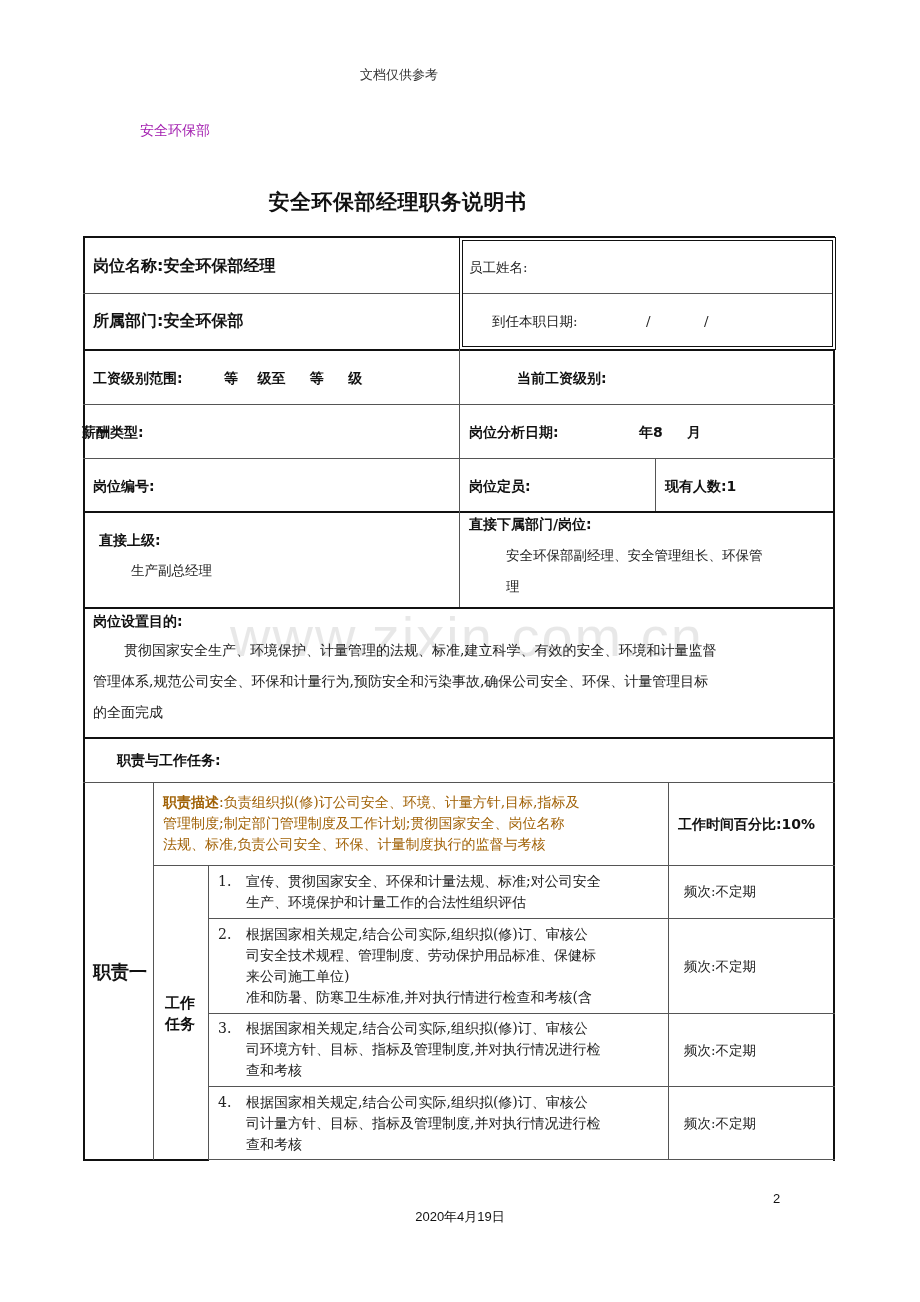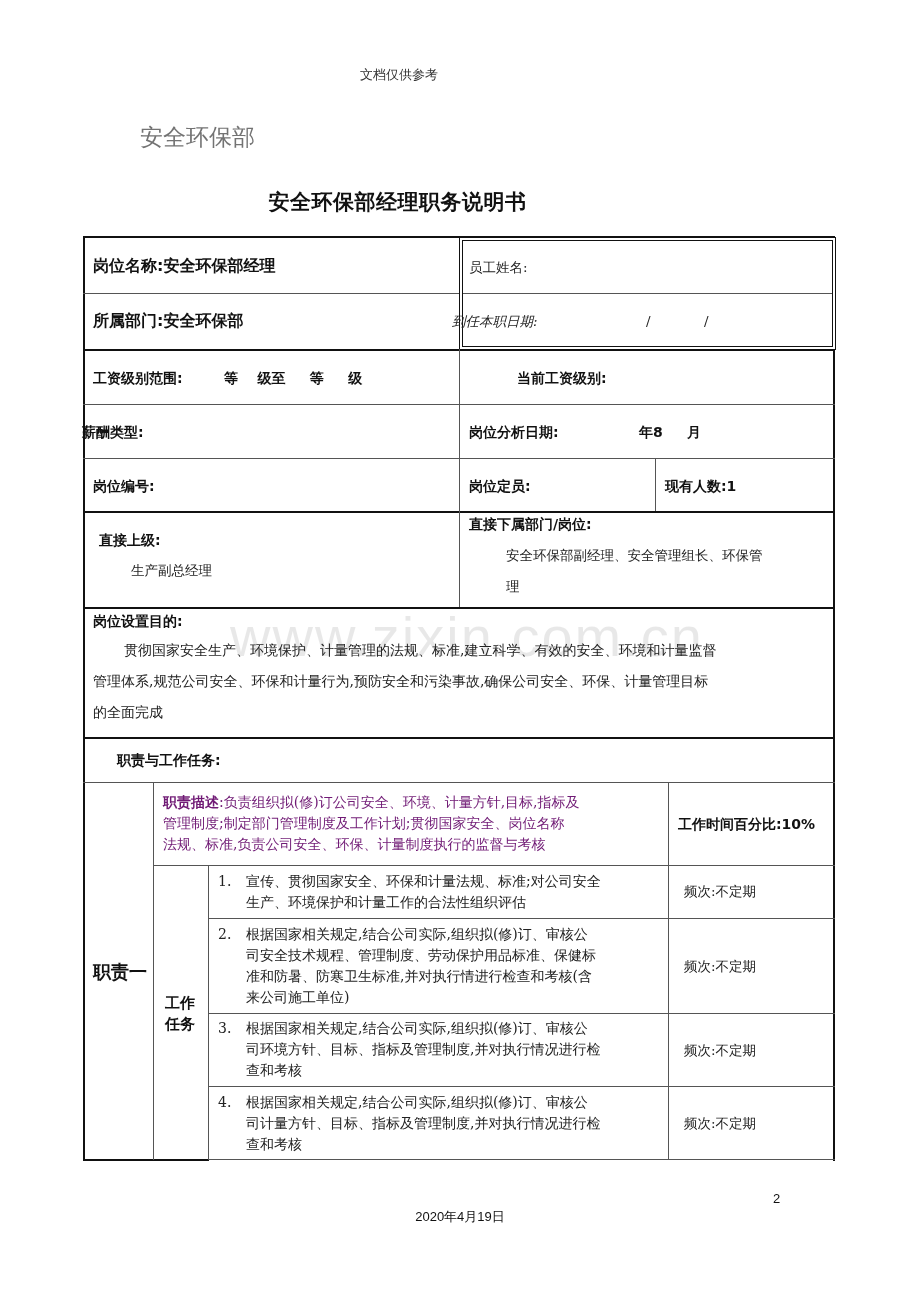--- a/index.html
+++ b/index.html
@@ -1,38 +1,38 @@
 <!DOCTYPE html>
 <html><head>
 <meta charset="utf-8">
 <style>
   html, body { margin: 0; padding: 0; background: #ffffff; }
   body { width: 920px; height: 1302px; position: relative; overflow: hidden;
          font-family: "DejaVu Serif", "Liberation Serif", serif; color: #111; }
   .abs { position: absolute; }
   .hdr-note { left: 0; width: 798px; top: 66px; text-align: center; font-size: 13px; color: #333;
               font-family: "DejaVu Sans", sans-serif; }
-  .dept-heading { left: 140px; top: 122px; font-size: 23px; color: #737373; font-family: "DejaVu Sans", sans-serif; }
+  .dept-heading { left: 140px; top: 122px; font-size: 14px; color: #a21caf; font-family: "DejaVu Sans", sans-serif; }
   .doc-title { left: 0; width: 795px; top: 188px; text-align: center; font-size: 21px; font-weight: bold;
                font-family: "DejaVu Sans", sans-serif; letter-spacing: 0.5px; }
   .watermark { left: 230px; top: 604px; font-size: 56px; color: rgba(0,0,0,0.09);
                font-family: "Liberation Sans", sans-serif; letter-spacing: 2px; pointer-events: none; }
 
   
   .hl { position: absolute; height: 0; border-top: 2px solid #111; }
   .hl.thin { border-top: 1px solid #555; }
   .vl { position: absolute; width: 0; border-left: 2px solid #111; }
   .vl.thin { border-left: 1px solid #555; }
 
   .cell { position: absolute; font-size: 14px; line-height: 20px; }
   .b { font-weight: bold; font-family: "DejaVu Sans", sans-serif; }
   .big { font-size: 16px; font-weight: bold; font-family: "DejaVu Sans", sans-serif; }
   .light { font-size: 13.5px; color: #222; }
   .para { font-size: 14px; line-height: 31px; color: #222; }
-  .duty { font-size: 14px; line-height: 21px; color: #701a75; }
+  .duty { font-size: 14px; line-height: 21px; color: #a16207; }
   .task-row { position: absolute; font-size: 14px; line-height: 21px; color: #222; }
   .task-row .n { position: absolute; left: 0; top: 0; width: 26px; }
   .task-row .t { position: absolute; left: 28px; top: 0; right: 0; }
   .page-num { left: 773px; top: 1191px; font-size: 13px; font-family: "Liberation Sans", sans-serif; }
   .footer-date { left: 0; width: 920px; top: 1208px; text-align: center; font-size: 13px;
                  font-family: "Liberation Sans", sans-serif; }
   .double-box { position: absolute; left: 459px; top: 237px; width: 375px; height: 111px;
                 border: 1px solid #111; box-shadow: inset 0 0 0 2px #fff, inset 0 0 0 3px #111; }
 </style>
 </head>
@@ -81,21 +81,21 @@
   <div class="vl thin" style="left:655px; top:458px; height:53px;"></div>
   <div class="vl thin" style="left:153px; top:782px; height:378px;"></div>
   <div class="vl thin" style="left:208px; top:865px; height:295px;"></div>
   <div class="vl thin" style="left:668px; top:782px; height:378px;"></div>
 </div>
 
 <div class="cell big" style="left:93px; top:256px;">岗位名称:安全环保部经理</div>
 <div class="cell light" style="left:469px; top:257px;">员工姓名:</div>
 
 <div class="cell big" style="left:93px; top:311px;">所属部门:安全环保部</div>
-<div class="cell light" style="left:452px; top:311px;font-style:italic;">到任本职日期:</div>
+<div class="cell light" style="left:492px; top:311px;">到任本职日期:</div>
 <div class="cell light" style="left:646px; top:311px;">/</div>
 <div class="cell light" style="left:704px; top:311px;">/</div>
 
 <div class="cell b" style="left:93px; top:368px;">工资级别范围:</div>
 <div class="cell b" style="left:224px; top:368px; white-space:pre;">等    级至     等     级</div>
 <div class="cell b" style="left:517px; top:368px;">当前工资级别:</div>
 
 <div class="cell b" style="left:82px; top:422px;">薪酬类型:</div>
 <div class="cell b" style="left:469px; top:422px;">岗位分析日期:</div>
 <div class="cell b" style="left:639px; top:422px; white-space:pre;">年8     月</div>
@@ -138,22 +138,22 @@
     <div>生产、环境保护和计量工作的合法性组织评估</div>
   </div>
 </div>
 <div class="cell light" style="left:684px; top:881px;">频次:不定期</div>
 
 <div class="task-row" style="left:218px; top:924px; width:444px; height:84px;">
   <span class="n">2.</span>
   <div class="t">
     <div>根据国家相关规定,结合公司实际,组织拟(修)订、审核公</div>
     <div>司安全技术规程、管理制度、劳动保护用品标准、保健标</div>
+    <div>来公司施工单位)</div>
     <div>准和防暑、防寒卫生标准,并对执行情进行检查和考核(含</div>
-    <div>来公司施工单位)</div>
   </div>
 </div>
 <div class="cell light" style="left:684px; top:956px;">频次:不定期</div>
 
 <div class="task-row" style="left:218px; top:1018px; width:444px; height:63px;">
   <span class="n">3.</span>
   <div class="t">
     <div>根据国家相关规定,结合公司实际,组织拟(修)订、审核公</div>
     <div>司环境方针、目标、指标及管理制度,并对执行情况进行检</div>
     <div>查和考核</div>

